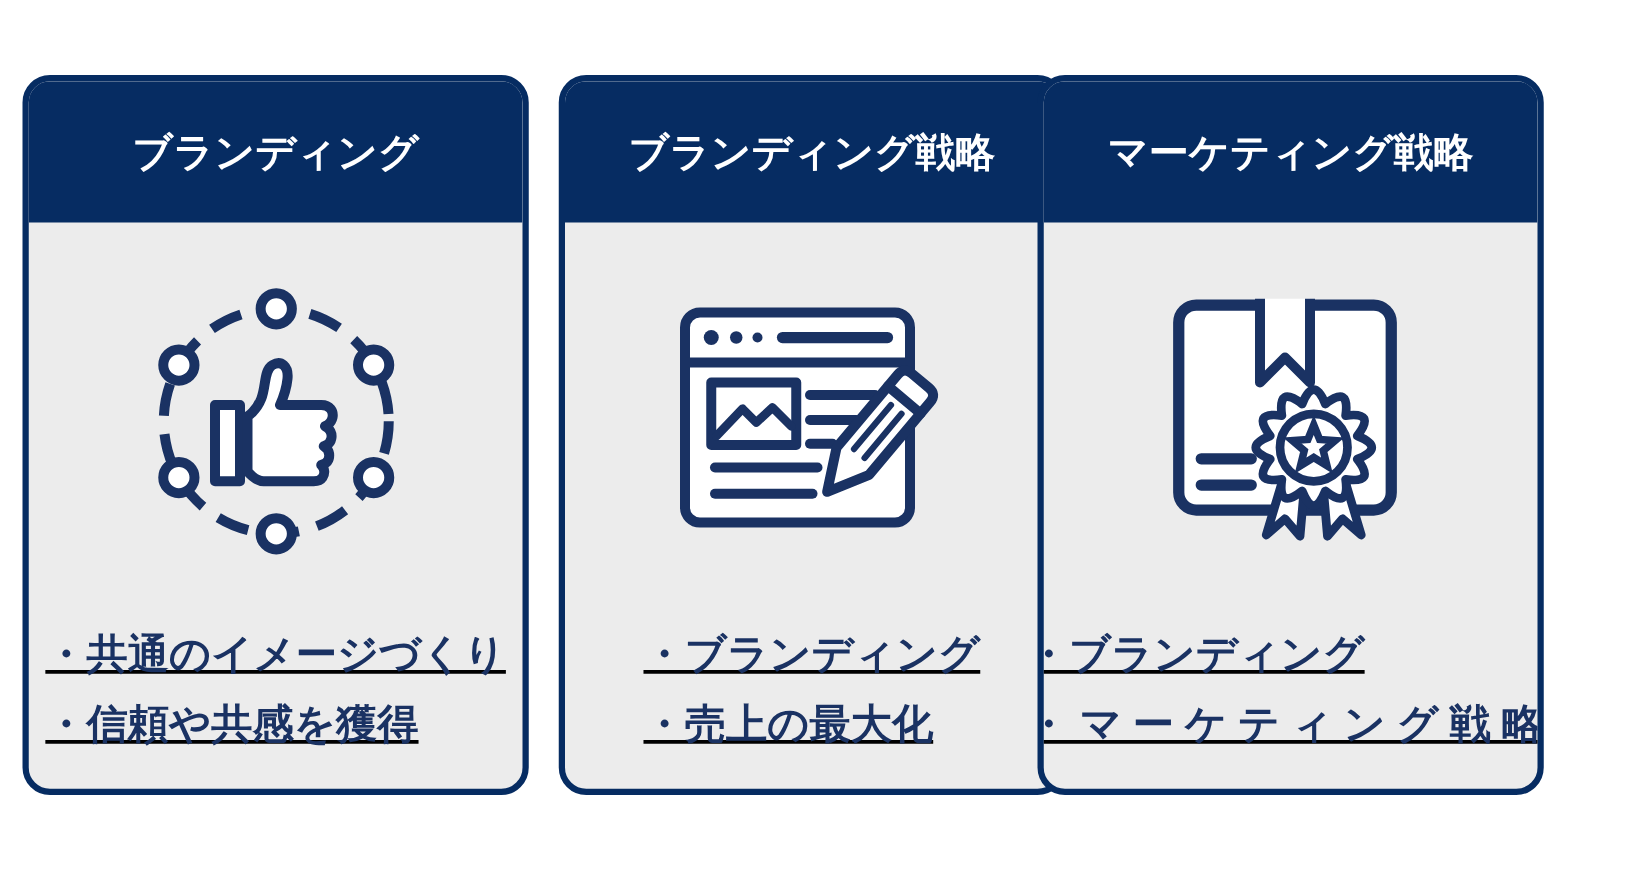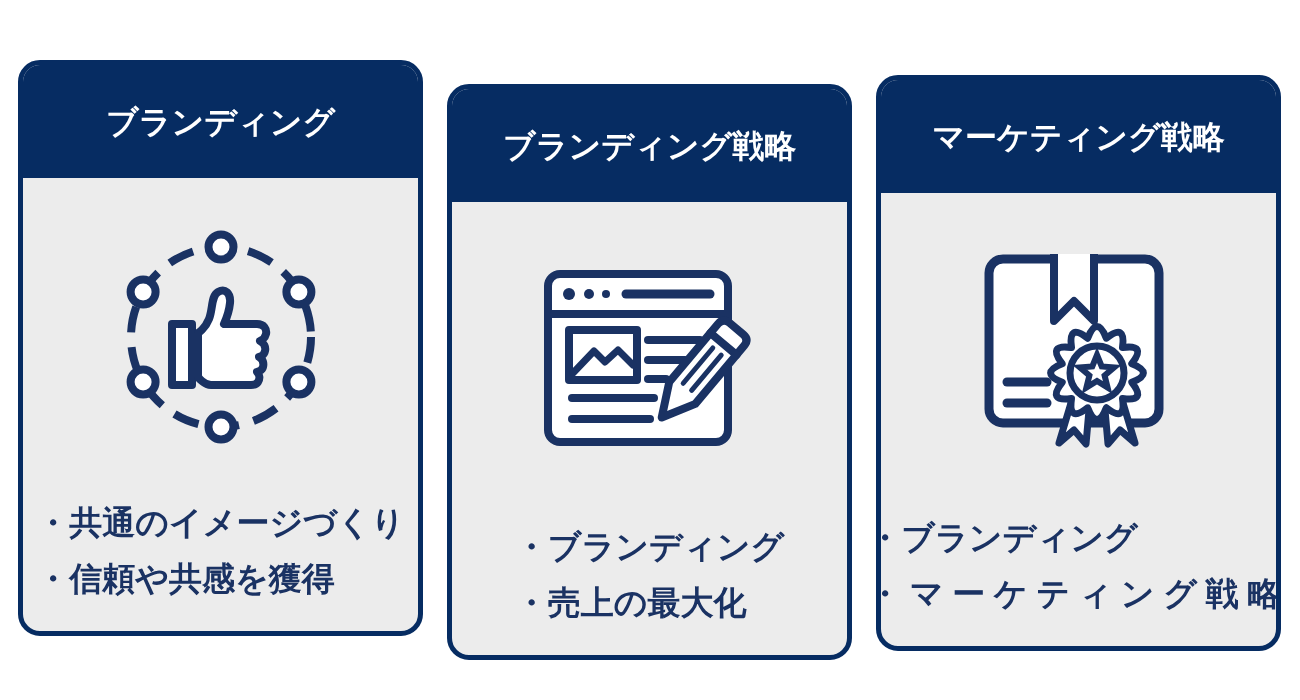--- a/index.html
+++ b/index.html
@@ -22,22 +22,22 @@
     height: 576px;
     box-sizing: border-box;
     border: 5px solid var(--navy, #062c62);
     border-radius: 22px;
     background: var(--card-body-bg, #ececec);
     overflow: hidden;
     display: flex;
     flex-direction: column;
   }
   .card.pos-1 { left: 18px; }
-  .card.pos-2 { left: 447px; margin-top: 24px; }
-  .card.pos-3 { left: 876px; margin-top: 15px; }
+  .card.pos-2 { left: 447px; }
+  .card.pos-3 { left: 830px; }
   .card-header {
     flex: 0 0 113px;
     background: var(--navy, #062c62);
     display: flex;
     align-items: center;
     justify-content: center;
   }
   .card-title {
     margin: 0;
     color: var(--header-text, #ffffff);
@@ -45,20 +45,21 @@
     font-weight: bold;
     line-height: 1;
     white-space: nowrap;
   }
   .card-body {
     flex: 1;
     display: flex;
     flex-direction: column;
     align-items: flex-end;
     min-height: 0;
+    text-decoration: underline;
   }
   .icon-area {
     flex: 1;
     width: 100%;
     display: flex;
     align-items: center;
     justify-content: center;
     color: var(--text-navy, #1a3263);
   }
   .bullets {

